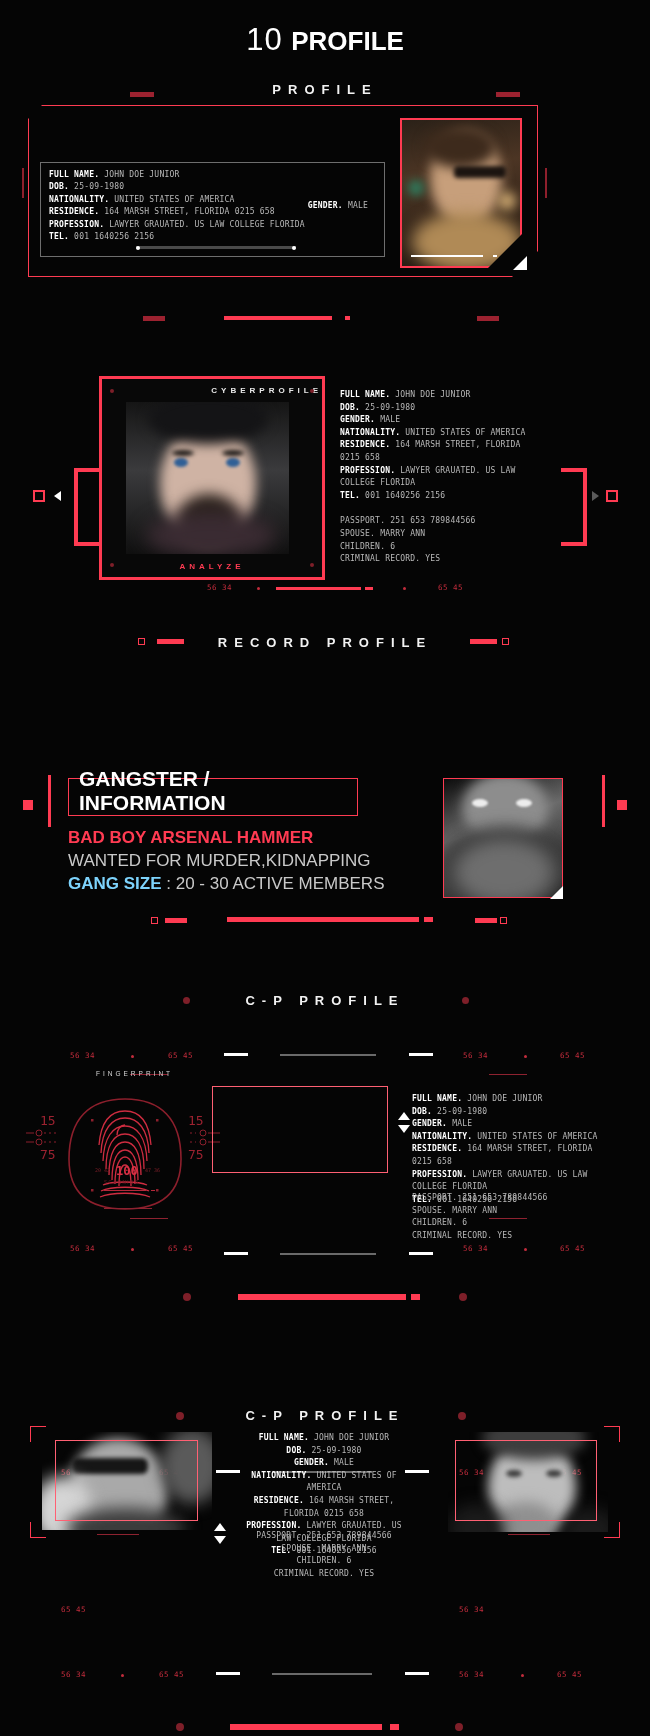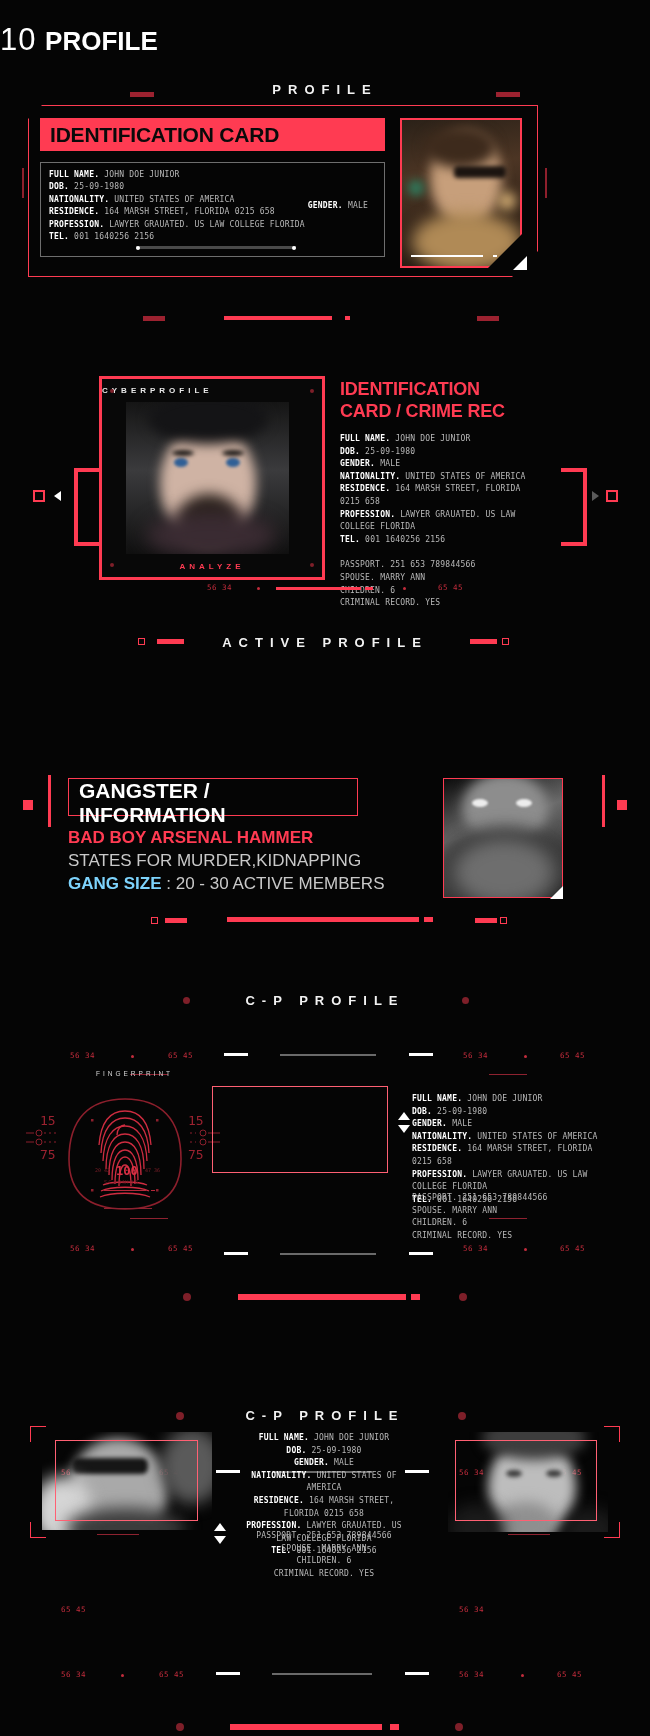--- a/index.html
+++ b/index.html
@@ -20,20 +20,21 @@
   }
 
   
   .mono { font-family: "DejaVu Sans Mono", monospace; }
   .abs { position: absolute; }
   .redbar { background: #ff3b52; }
 
   
   .main-title {
     position: absolute; top: 22px; left: 0; width: 650px;
+    text-align: center;
     font-size: 29px;
     letter-spacing: 0.5px;
     font-weight: bold;
     font-family: "Liberation Sans Narrow","Liberation Sans",sans-serif;
   }
   .main-title .num {
     font-weight: 400;
     font-size: 31px;
     letter-spacing: 1px;
   }
@@ -129,21 +130,21 @@
   .blob { position:absolute; border-radius: 50%; filter: blur(6px); }
 
   
   .s2-card {
     position: absolute; left: 99px; top: 376px;
     width: 226px; height: 204px;
     border: 3px solid #ff3b52;
     background: #080808;
   }
   .s2-card .label-top {
-    position: absolute; left:0; right:0; top: 7px; text-align:left;
+    position: absolute; left:0; right:0; top: 7px; text-align:right;
     font-size: 8px; letter-spacing: 4px; color: #e8e8e8; font-weight:600;
   }
   .s2-card .label-bot {
     position: absolute; left:0; right:0; bottom: 6px; text-align:center;
     font-size: 8px; letter-spacing: 4px; color: #ff3b52; font-weight:600;
   }
   .s2-card .dotl, .s2-card .dotr {
     position:absolute; width:4px; height:4px; border-radius:50%; background:#7e1f29;
   }
   .s2-photo {
@@ -168,21 +169,21 @@
   .brk { position:absolute; border: 4px solid #ff3b52; width: 26px; height: 78px; }
   .brk.left  { border-right: none; }
   .brk.right { border-left: none; }
   .sq-out { position:absolute; width: 12px; height: 12px; border: 2px solid #ff3b52; }
   .tri-l { position:absolute; width:0;height:0;border-top:5px solid transparent;border-bottom:5px solid transparent;border-right:7px solid #fff; }
   .tri-r { position:absolute; width:0;height:0;border-top:5px solid transparent;border-bottom:5px solid transparent;border-left:7px solid #5a5a5a; }
 
   
   .s3-title-box {
     position: absolute; left: 68px; top: 778px; width: 290px; height: 38px;
-    border: 1.2px solid #ff3b52; display:flex; align-items:flex-start;
+    border: 1.2px solid #ff3b52; display:flex; align-items:flex-end;
   }
   .s3-title-box .t {
     color:#fff; font-weight: 700; font-size: 21px; padding-left: 10px;
     font-family: "Liberation Sans Narrow","Liberation Sans",sans-serif;
   }
   .s3-lines { position:absolute; left: 68px; top: 826px; width: 300px; }
   .s3-lines .ln {
     font-family: "Liberation Sans Narrow","Liberation Sans",sans-serif;
     font-size: 17px; line-height: 23px; color: #c9c9c9; white-space: nowrap;
   }
@@ -237,23 +238,20 @@
 
   <div class="sec-head" style="top:82px;">PROFILE</div>
   <div class="deco-dash dark" style="left:130px; top:92px; width:24px;"></div>
   <div class="deco-dash dark" style="left:496px; top:92px; width:24px;"></div>
 
   <div class="s1-frame"></div>
 
   <div class="abs" style="left:22px; top:168px; width:2px; height:30px; background:#8f1f2c;"></div>
   <div class="abs" style="left:545px; top:168px; width:2px; height:30px; background:#8f1f2c;"></div>
 
-  <div class="s1-title-bar">
-    <span class="t">IDENTIFICATION CARD</span>
-  </div>
 
   <div class="s1-info">
     <div class="row">
       <b>FULL NAME.</b>
       <span>JOHN DOE JUNIOR</span>
     </div>
     <div class="row" style="position:relative;">
       <b>DOB.</b>
       <span>25-09-1980</span>
       <span class="s1-gender">
@@ -320,24 +318,20 @@
   </div>
 
   <div class="brk left" style="left:74px;  top:468px;"></div>
   <div class="brk right" style="left:561px; top:468px;"></div>
   <div class="sq-out" style="left:33px;  top:490px;"></div>
   <div class="sq-out" style="left:606px; top:490px;"></div>
   <div class="tri-l" style="left:54px;  top:491px;"></div>
   <div class="tri-r" style="left:592px; top:491px;"></div>
 
   <div class="s2-right">
-    <h2>
-      <span>IDENTIFICATION</span><br>
-      <span>CARD / CRIME REC</span>
-    </h2>
     <div class="info-block" style="margin-top:11px; width:200px;">
       <div><b>FULL NAME.</b> <span>JOHN DOE JUNIOR</span></div>
       <div><b>DOB.</b> <span>25-09-1980</span></div>
       <div><b>GENDER.</b> <span>MALE</span></div>
       <div><b>NATIONALITY.</b> <span>UNITED STATES OF AMERICA</span></div>
       <div><b>RESIDENCE.</b> <span>164 MARSH STREET, FLORIDA 0215 658</span></div>
       <div><b>PROFESSION.</b> <span>LAWYER GRAUATED. US LAW COLLEGE FLORIDA</span></div>
       <div><b>TEL.</b> <span>001 1640256 2156</span></div>
     </div>
     <div class="info-block" style="margin-top:13px; width:200px;">
@@ -348,37 +342,37 @@
     </div>
   </div>
 
   <div class="tick" style="left:207px; top:583px;">56 34</div>
   <div class="tick dot" style="left:257px; top:587px;"></div>
   <div class="abs" style="left:276px; top:587px; width:85px; height:3px; background:#ff3b52;"></div>
   <div class="abs" style="left:365px; top:587px; width:8px; height:3px; background:#ff3b52;"></div>
   <div class="tick dot" style="left:403px; top:587px;"></div>
   <div class="tick" style="left:438px; top:583px;">65 45</div>
 
-  <div class="sec-head" style="top:635px;">ACTIVE PROFILE</div>
+  <div class="sec-head" style="top:635px;">RECORD PROFILE</div>
   <div class="deco-sq" style="left:138px; top:638px;"></div>
   <div class="deco-dash" style="left:157px; top:639px; width:27px;"></div>
   <div class="deco-dash" style="left:470px; top:639px; width:27px;"></div>
   <div class="deco-sq" style="left:502px; top:638px;"></div>
 
   <div class="v-bar" style="left:48px; top:775px; height:52px;"></div>
   <div class="sq-fill" style="left:23px; top:800px;"></div>
   <div class="v-bar" style="left:602px; top:775px; height:52px;"></div>
   <div class="sq-fill" style="left:617px; top:800px;"></div>
 
   <div class="s3-title-box">
     <span class="t">GANGSTER / INFORMATION</span>
   </div>
   <div class="s3-lines">
     <div class="ln allred">BAD BOY ARSENAL HAMMER</div>
-    <div class="ln">STATES FOR MURDER,KIDNAPPING</div>
+    <div class="ln">WANTED FOR MURDER,KIDNAPPING</div>
     <div class="ln">
       <span class="k">GANG SIZE</span>
       <span>: 20 - 30 ACTIVE MEMBERS</span>
     </div>
   </div>
 
   <div class="s3-photo">
     <div class="face">
       <div class="blob" style="left:18px; top:-6px; width:86px; height:70px; background:#8d8d8d;"></div>
       <div class="blob" style="left:28px; top:20px; width:16px; height:8px; background:#ededed; filter:blur(1px);"></div>

